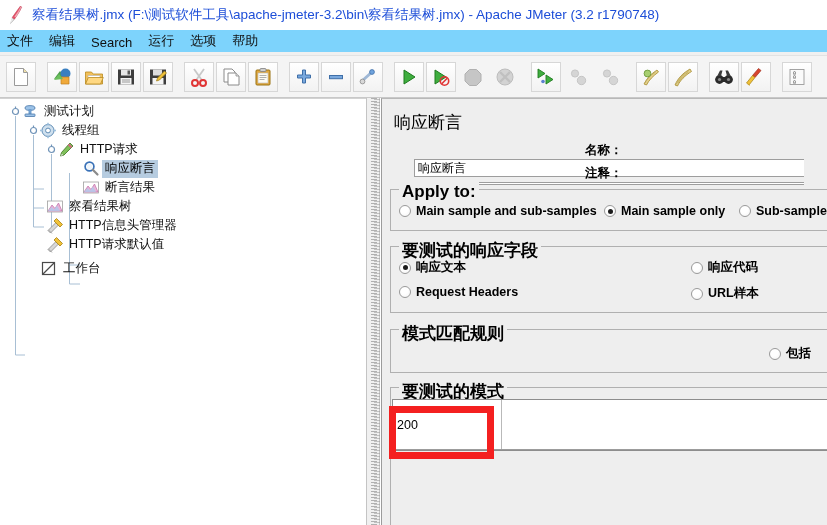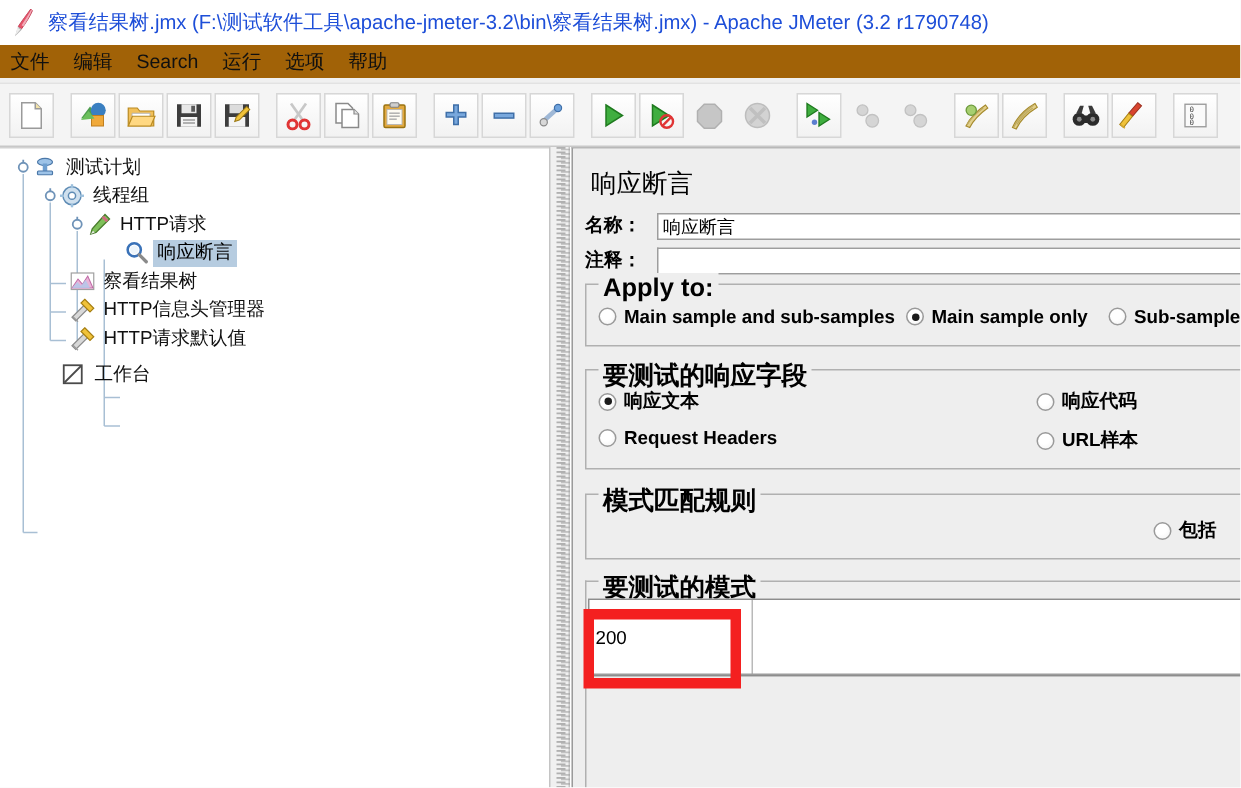--- a/index.html
+++ b/index.html
@@ -29,22 +29,22 @@
     margin-right: 6px;
   }
   .title-text {
     font-size: 13.5px; color: #1d4ed8; white-space: nowrap;
     letter-spacing: 0px;
   }
 
   
   .menubar {
     position: absolute; left: 0; top: 30px; width: 827px; height: 22px;
-    background: #a16207;
-    display: flex; align-items: center;
+    background: #7dd3fc;
+    display: flex; align-items: flex-end;
     box-sizing: border-box;
   }
   .menu-item {
     font-size: 13px; color: #101010; padding: 1px 8px 2px 8px;
     white-space: nowrap; cursor: default;
   }
   .menu-item:first-child { padding-left: 7px; }
 
   
   .toolbar {
@@ -138,22 +138,23 @@
   
   .tree-lines { position: absolute; left: 0; top: 0; pointer-events: none; }
 
   
   .panel-title {
     position: absolute; left: 12px; top: 12px;
     font-size: 17px; color: #000; font-weight: normal;
     white-space: nowrap;
   }
   .field-row {
-    position: absolute; left: 8px; display: flex; 
+    position: absolute; left: 8px; display: flex; align-items: center;
     height: 20px;
+    flex-direction: column;
   }
   .field-label {
     font-size: 12.5px; color: #000; font-weight: bold;
     width: 48px; flex: 0 0 auto;
   }
   .field-input {
     height: 18px; background: #ffffff;
     border: 1px solid #9d9d9d;
     border-right: none;
     font-size: 12px; color: #000;
@@ -581,20 +582,30 @@
           <span class="ticon">
             <svg width="18" height="17" viewBox="0 0 18 17">
               <circle cx="7.5" cy="6.5" r="4.4" fill="none" stroke="#3a72b8" stroke-width="1.7"></circle>
               <circle cx="7.5" cy="6.5" r="2.8" fill="#eaf2fa" opacity="0.8"></circle>
               <path d="M10.8 9.8 L15.5 14.5" stroke="#8a8a8a" stroke-width="2.2" stroke-linecap="round"></path>
             </svg>
           </span>
           <span class="tlabel sel">响应断言</span>
         </div>
 
+        <div class="trow" style="padding-left:82px;">
+          <span class="ticon">
+            <svg width="18" height="17" viewBox="0 0 18 17">
+              <rect x="1.5" y="3" width="15" height="11" fill="#ffffff" stroke="#a0a0a0" stroke-width="0.8"></rect>
+              <path d="M2 13 L6 7 L9 10.5 L12.5 5 L16 13 Z" fill="#e9b4d8" stroke="#c06ba6" stroke-width="0.7"></path>
+              <path d="M2 13 L5.5 9 L8 11.5 L11 7.5 L14 13 Z" fill="#b4c8ea" opacity="0.85"></path>
+            </svg>
+          </span>
+          <span class="tlabel">断言结果</span>
+        </div>
 
         <div class="trow" style="padding-left:46px;">
           <span class="ticon">
             <svg width="18" height="17" viewBox="0 0 18 17">
               <rect x="1.5" y="3" width="15" height="11" fill="#ffffff" stroke="#a0a0a0" stroke-width="0.8"></rect>
               <path d="M2 13 L6 7 L9 10.5 L12.5 5 L16 13 Z" fill="#e9b4d8" stroke="#c06ba6" stroke-width="0.7"></path>
               <path d="M2 13 L5.5 9 L8 11.5 L11 7.5 L14 13 Z" fill="#b4c8ea" opacity="0.85"></path>
             </svg>
           </span>
           <span class="tlabel">察看结果树</span>

